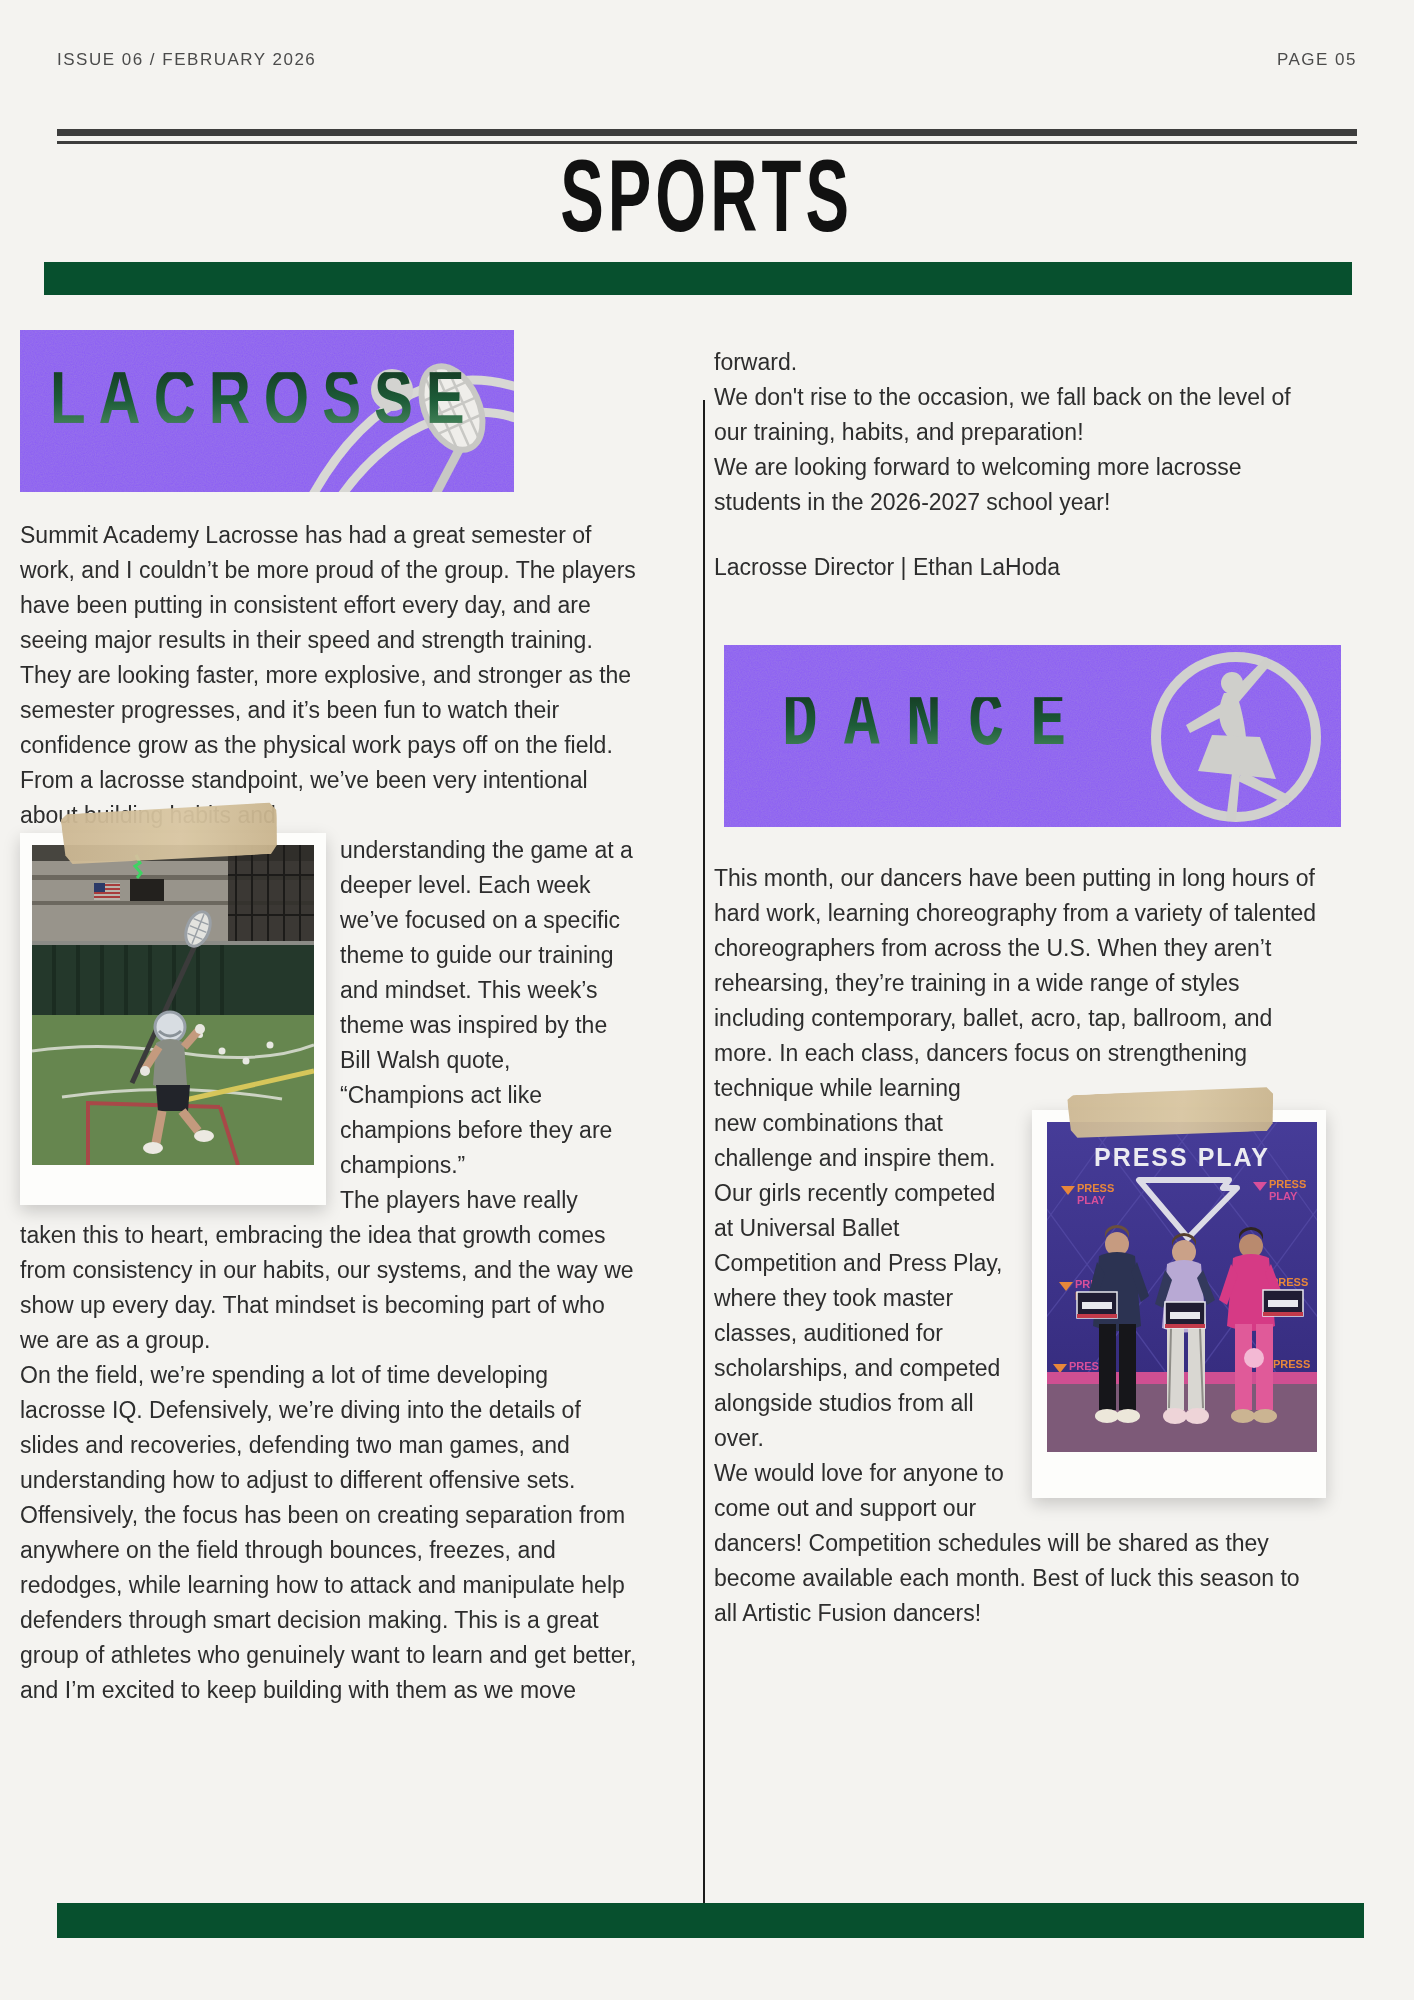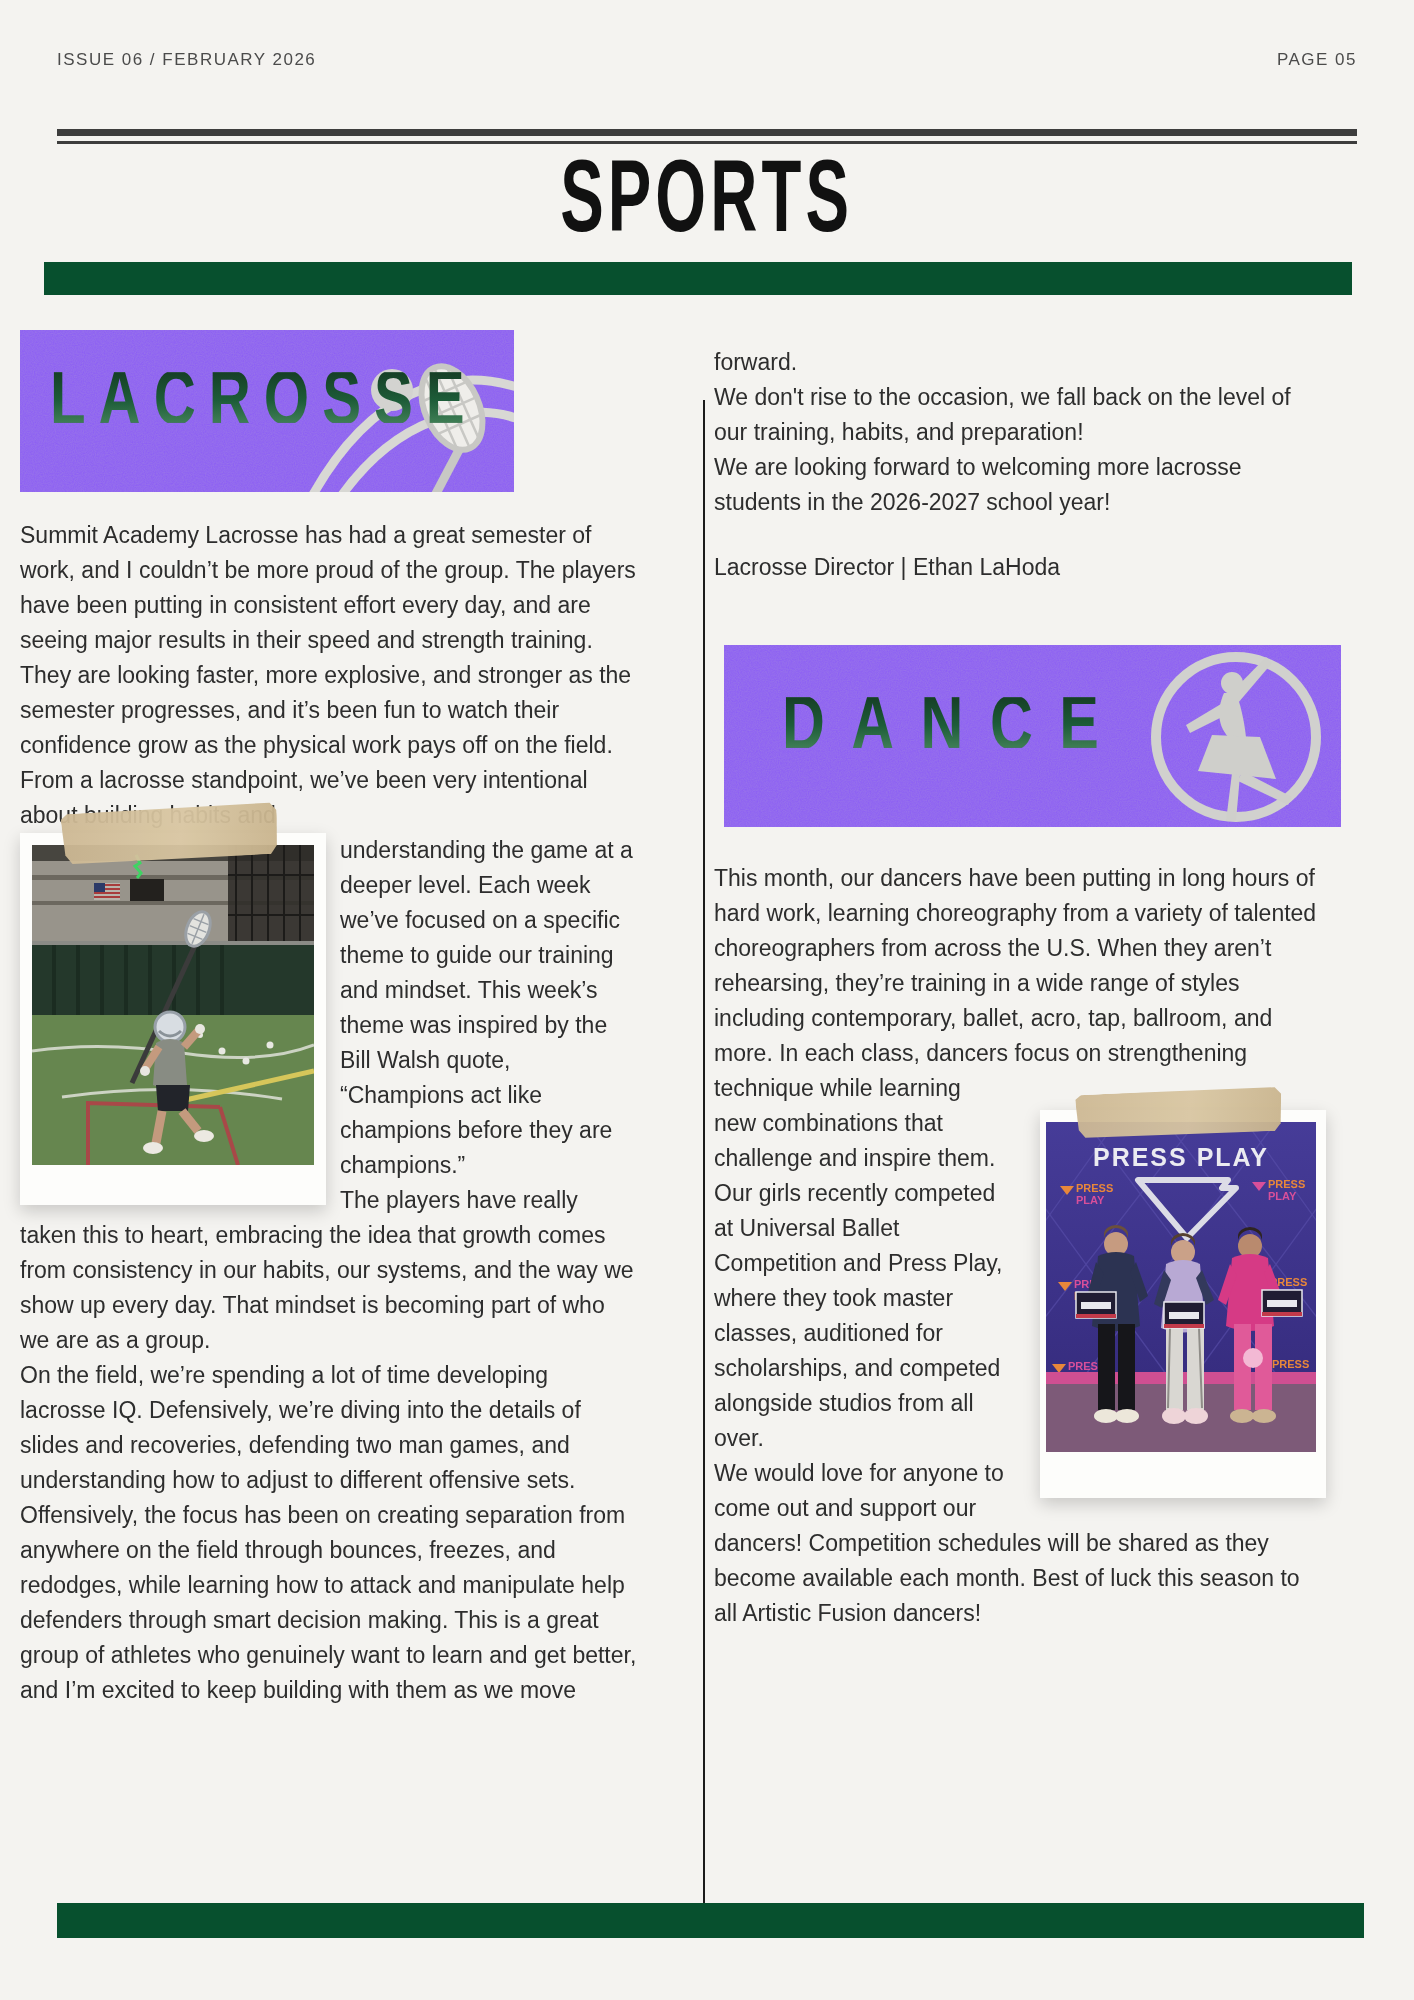--- a/index.html
+++ b/index.html
@@ -38,21 +38,21 @@
   .col-right{left:714px; top:345px; width:645px;}
   .col-right p{width:612px;}
 
   
   .banner{
     position:relative; background:#8b5cf6; overflow:hidden;
   }
   .banner .noise{position:absolute; inset:0; opacity:.5;}
   .banner .ghost{position:absolute; top:0; right:0;}
   .lax-banner{width:494px; height:162px; margin-bottom:26px;}
-  .dance-banner{width:617px; height:182px; margin:60px 0 34px 10px;}
+  .dance-banner{width:617px; height:182px; margin:60px 0 34px 10px;font-family:Liberation Mono, monospace;}
   .headline{
     position:absolute; margin:0; z-index:2; font-weight:700; color:#1b5a34;
     white-space:nowrap;
   }
   @supports (-webkit-background-clip:text){
     .headline span{
       background:linear-gradient(180deg,#163f26 0%,#1d5c38 55%,#3f7e55 100%);
       -webkit-background-clip:text; background-clip:text; color:transparent;
     }
   }
@@ -70,21 +70,21 @@
   .polaroid svg{display:block;}
   .tape{
     position:absolute; background:linear-gradient(100deg,#cdb893 0%,#d8c6a2 55%,#c9b48d 100%);
     opacity:.95; box-shadow:0 2px 4px rgba(0,0,0,.15);
     clip-path:polygon(0 10%,3% 0,97% 5%,100% 20%,99% 84%,96% 100%,4% 93%,1% 76%);
   }
   .float-left-photo{float:left; width:306px; margin:0 14px 10px 0;}
   .float-left-photo .polaroid{padding:12px 12px 40px 12px;}
   .float-left-photo .tape{left:42px; top:-26px; width:216px; height:54px; transform:rotate(-4deg);}
   .float-right-photo{float:right; width:294px; margin:4px 0 24px 12px;}
-  .float-right-photo .polaroid{padding:12px 12px 46px 6px;margin-left:8px;}
+  .float-right-photo .polaroid{padding:12px 12px 46px 15px;}
   .float-right-photo .tape{left:36px; top:-20px; width:206px; height:46px; transform:rotate(-3deg);}
 
   .byline{margin-top:30px !important;}
   .wrap-zone{width:620px;}
   .col-right .wrap-zone{width:612px;}
   .wrap-zone::after{content:""; display:block; clear:none;}
 </style>
 </head>
 <body>
 

